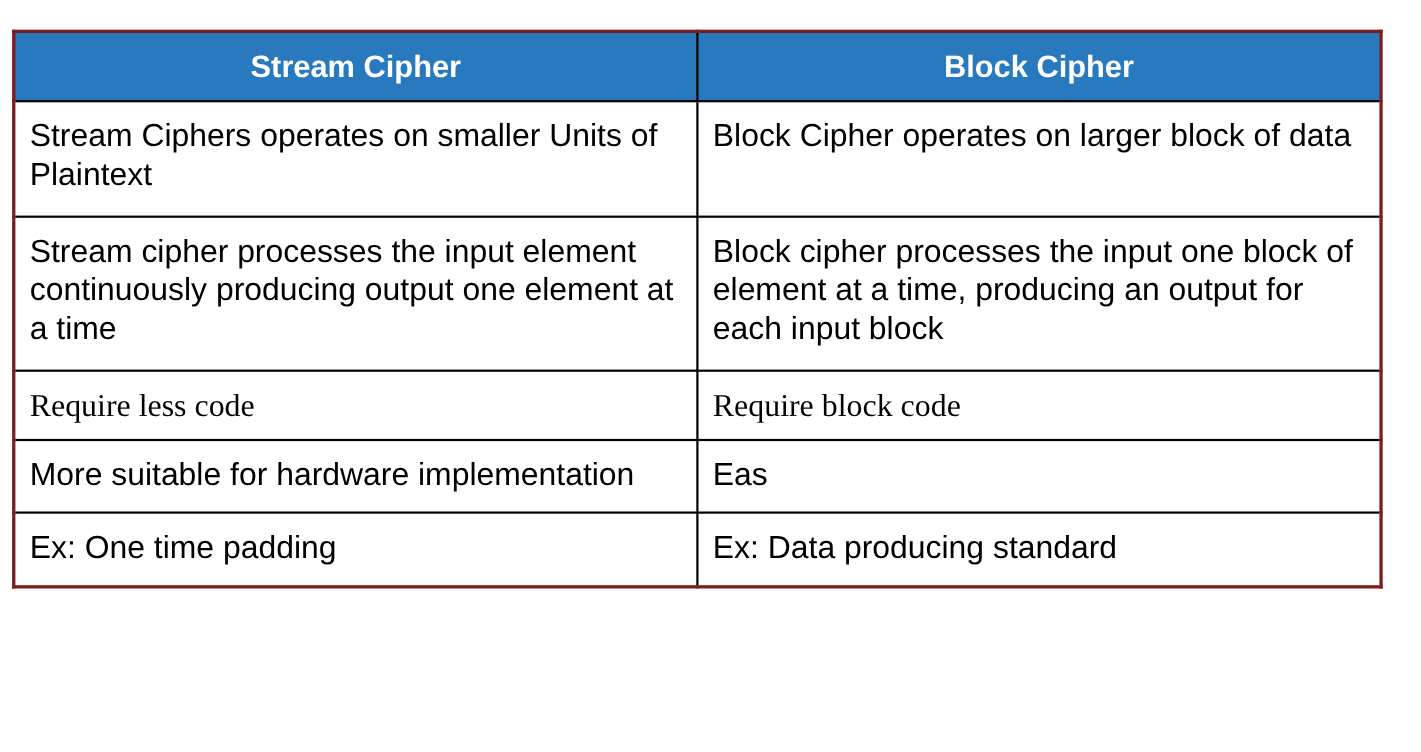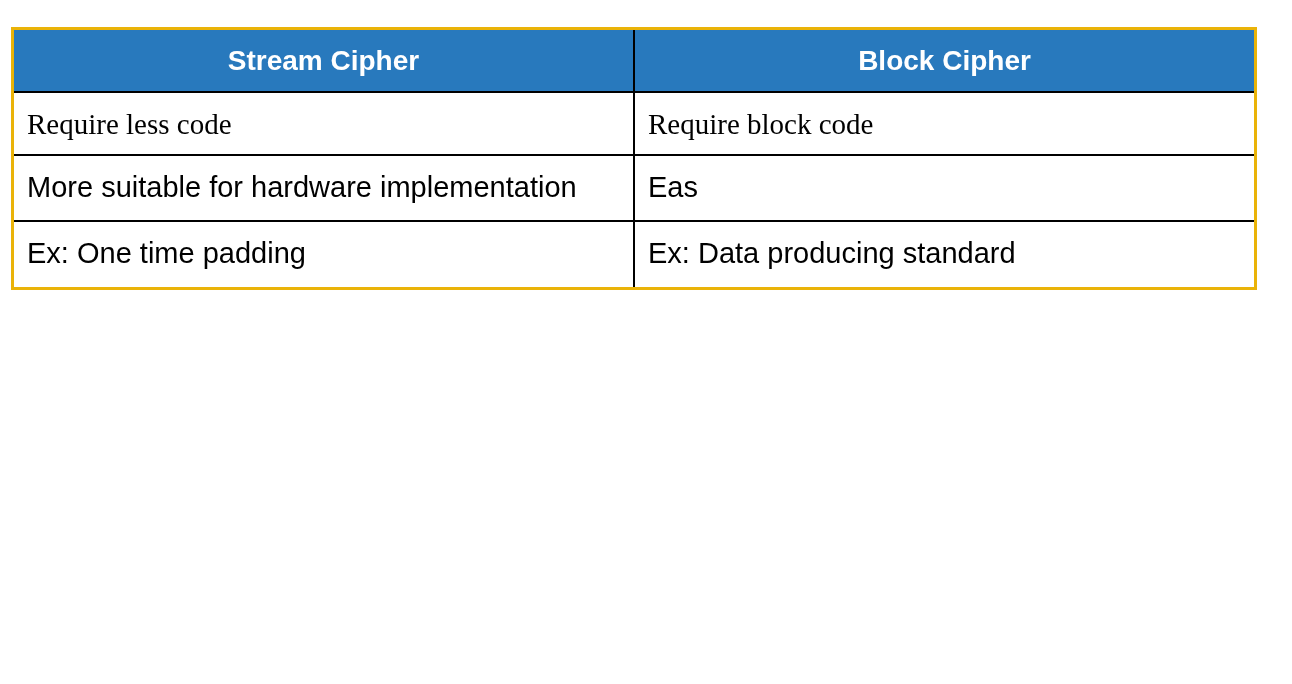--- a/index.html
+++ b/index.html
@@ -43,21 +43,21 @@
     color: #000000;
     font-size: 29px;
     line-height: 35px;
     text-align: left;
     vertical-align: top;
     border: 2px solid #000000;
     padding: 14px 14px 8px 13px;
     white-space: pre-line;
     overflow: hidden;
   }
-  table.compare { border: 3px solid #eab308; padding-left: 40px; }
+  table.compare { border: 3px solid #7f1d1d; padding-left: 40px; }
   tr.row-1 { height: 105px; }
   tr.row-2 { height: 65px; }
   tr.row-3 { height: 140px; }
   tr.row-4 { height: 63px; font-family: Liberation Serif, serif; }
   tr.row-5 { height: 66px; }
   tr.row-6 { height: 67px; margin-left: 47px; }
   tr.row-7 { height: 63px; }
 </style>
 </head>
 <body>
@@ -68,20 +68,33 @@
       <col>
       <col>
     </colgroup>
     <thead>
       <tr class="row-header">
         <th>Stream Cipher</th>
         <th>Block Cipher</th>
       </tr>
     </thead>
     <tbody>
+      <tr class="row-1">
+        <td>Stream Ciphers operates on smaller Units of
+Plaintext</td>
+        <td>Block Cipher operates on larger block of data</td>
+      </tr>
+      <tr class="row-3">
+        <td>Stream cipher processes the input element
+continuously producing output one element at
+a time</td>
+        <td>Block cipher processes the input one block of
+element at a time, producing an output for
+each input block</td>
+      </tr>
       <tr class="row-4">
         <td>Require less code</td>
         <td>Require block code</td>
       </tr>
       <tr class="row-5">
         <td>More suitable for hardware implementation</td>
         <td>Eas</td>
       </tr>
       <tr class="row-6">
         <td>Ex: One time padding</td>

